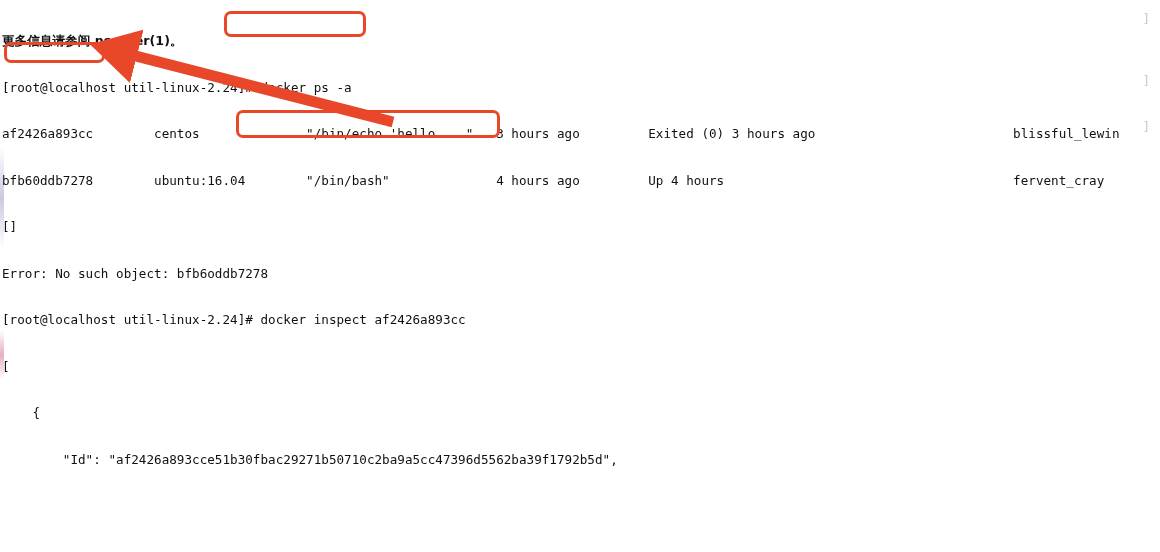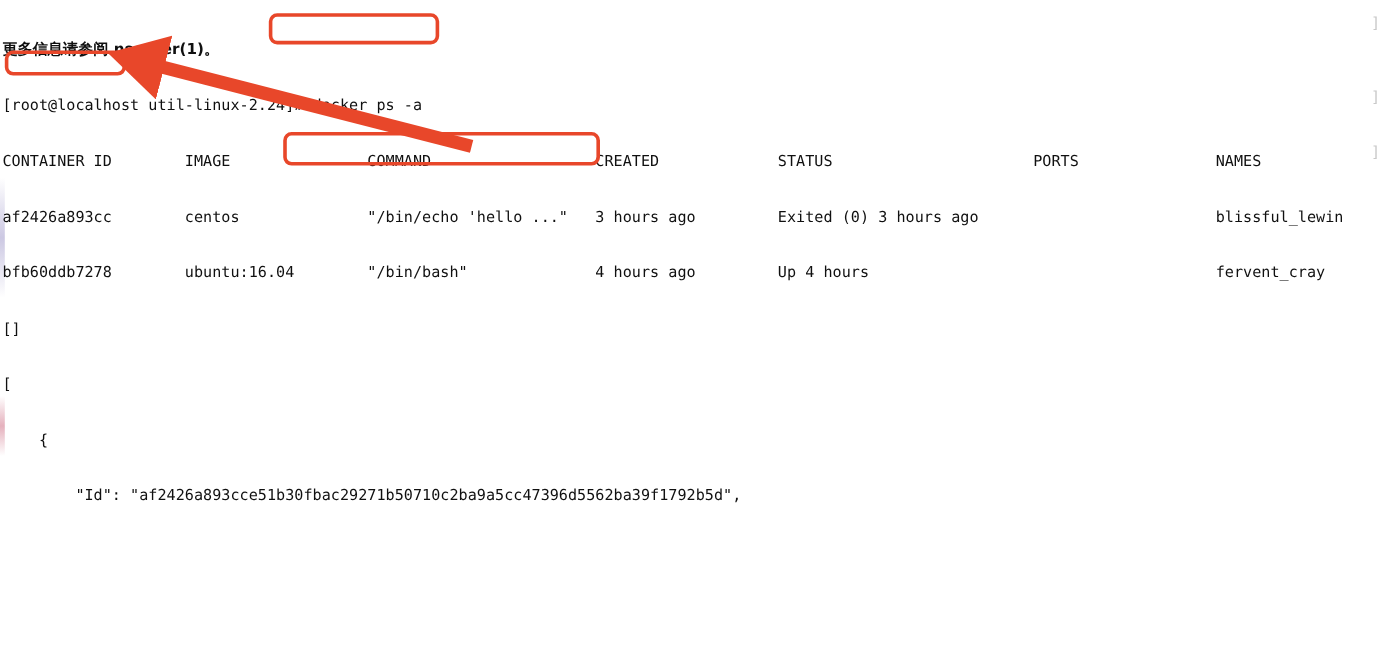--- a/index.html
+++ b/index.html
@@ -92,24 +92,25 @@
 <body>
 
 <div id="terminal">
 
   <div class="edge-band band-a"></div>
   <div class="edge-band band-b"></div>
 
   <div class="term-text">
     <div class="term-line cjk">更多信息请参阅 nsenter(1)。</div>
     <div class="term-line">[root@localhost util-linux-2.24]# docker ps -a</div>
-    <div class="term-line">CONTAINER ID        IMAGE               COMMAND                  CREATED             STATUS                      PORTS               NAMES</div>
     <div class="term-line">af2426a893cc        centos              "/bin/echo 'hello ..."   3 hours ago         Exited (0) 3 hours ago                          blissful_lewin</div>
     <div class="term-line">bfb60ddb7278        ubuntu:16.04        "/bin/bash"              4 hours ago         Up 4 hours                                      fervent_cray</div>
     <div class="term-line">[]</div>
+    <div class="term-line">Error: No such object: bfb6oddb7278</div>
+    <div class="term-line">[root@localhost util-linux-2.24]# docker inspect af2426a893cc</div>
     <div class="term-line">[</div>
     <div class="term-line">    {</div>
     <div class="term-line">        "Id": "af2426a893cce51b30fbac29271b50710c2ba9a5cc47396d5562ba39f1792b5d",</div>
     
     
     
     
     
     
     

